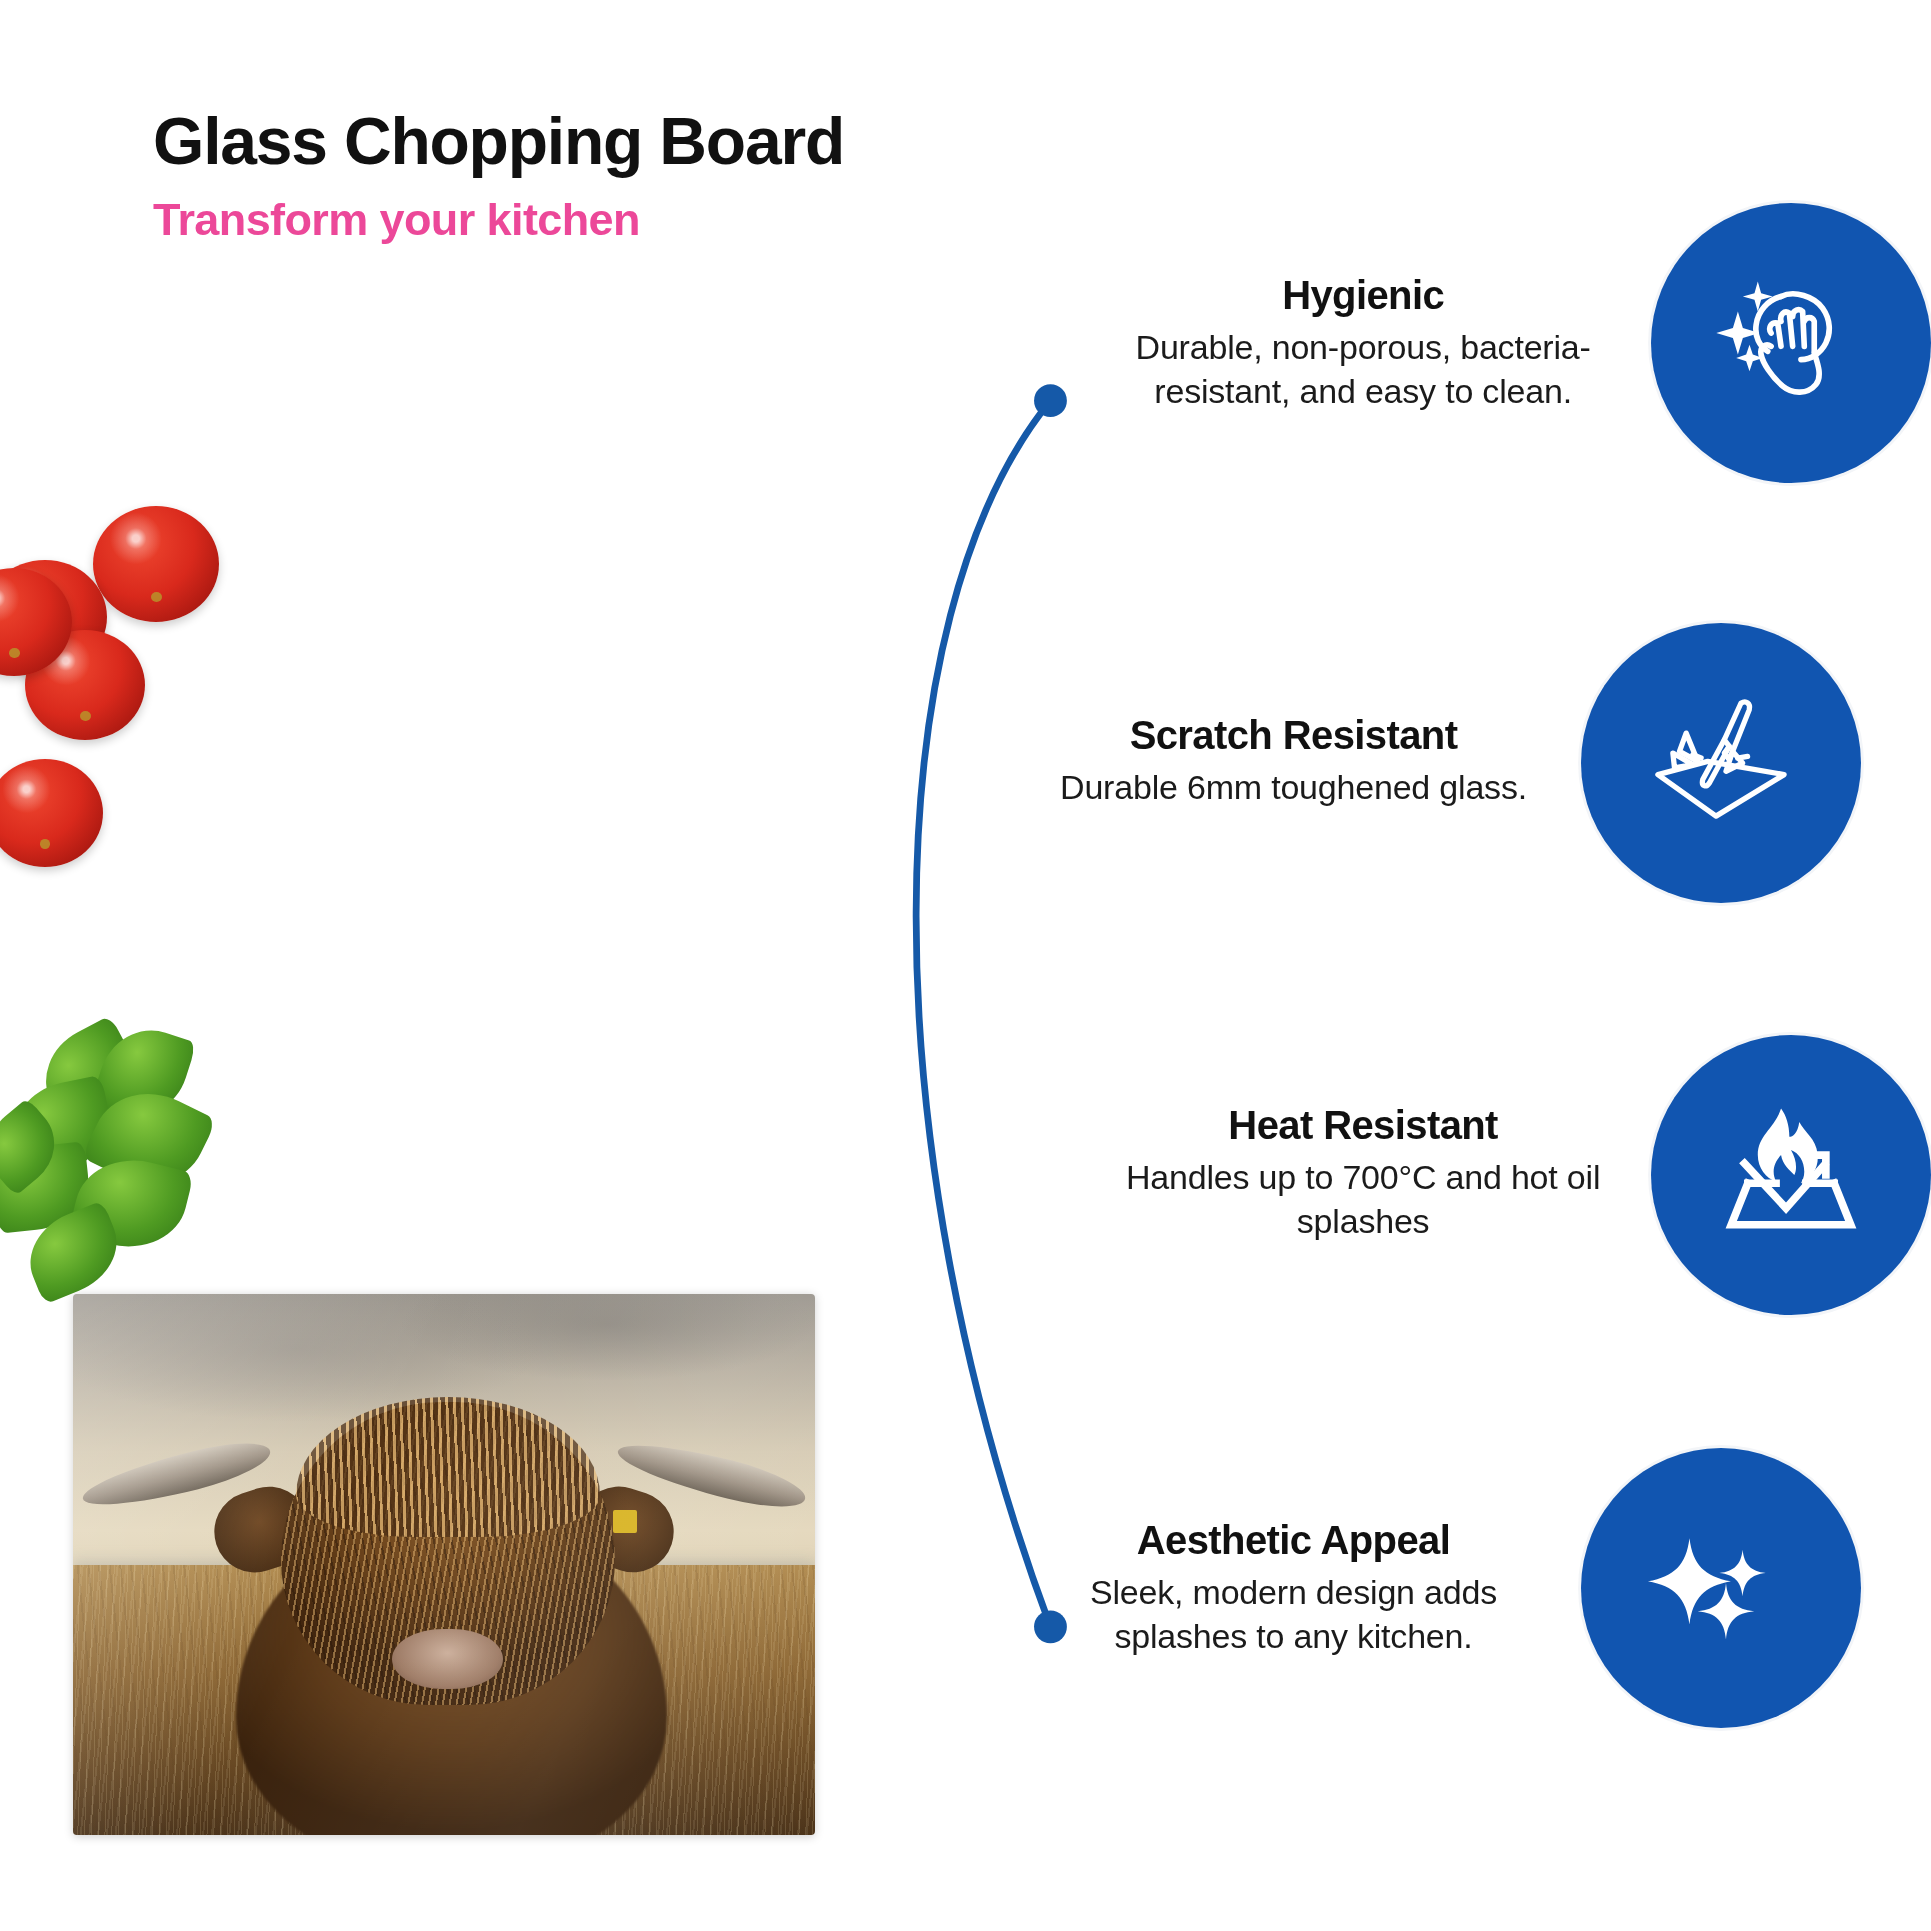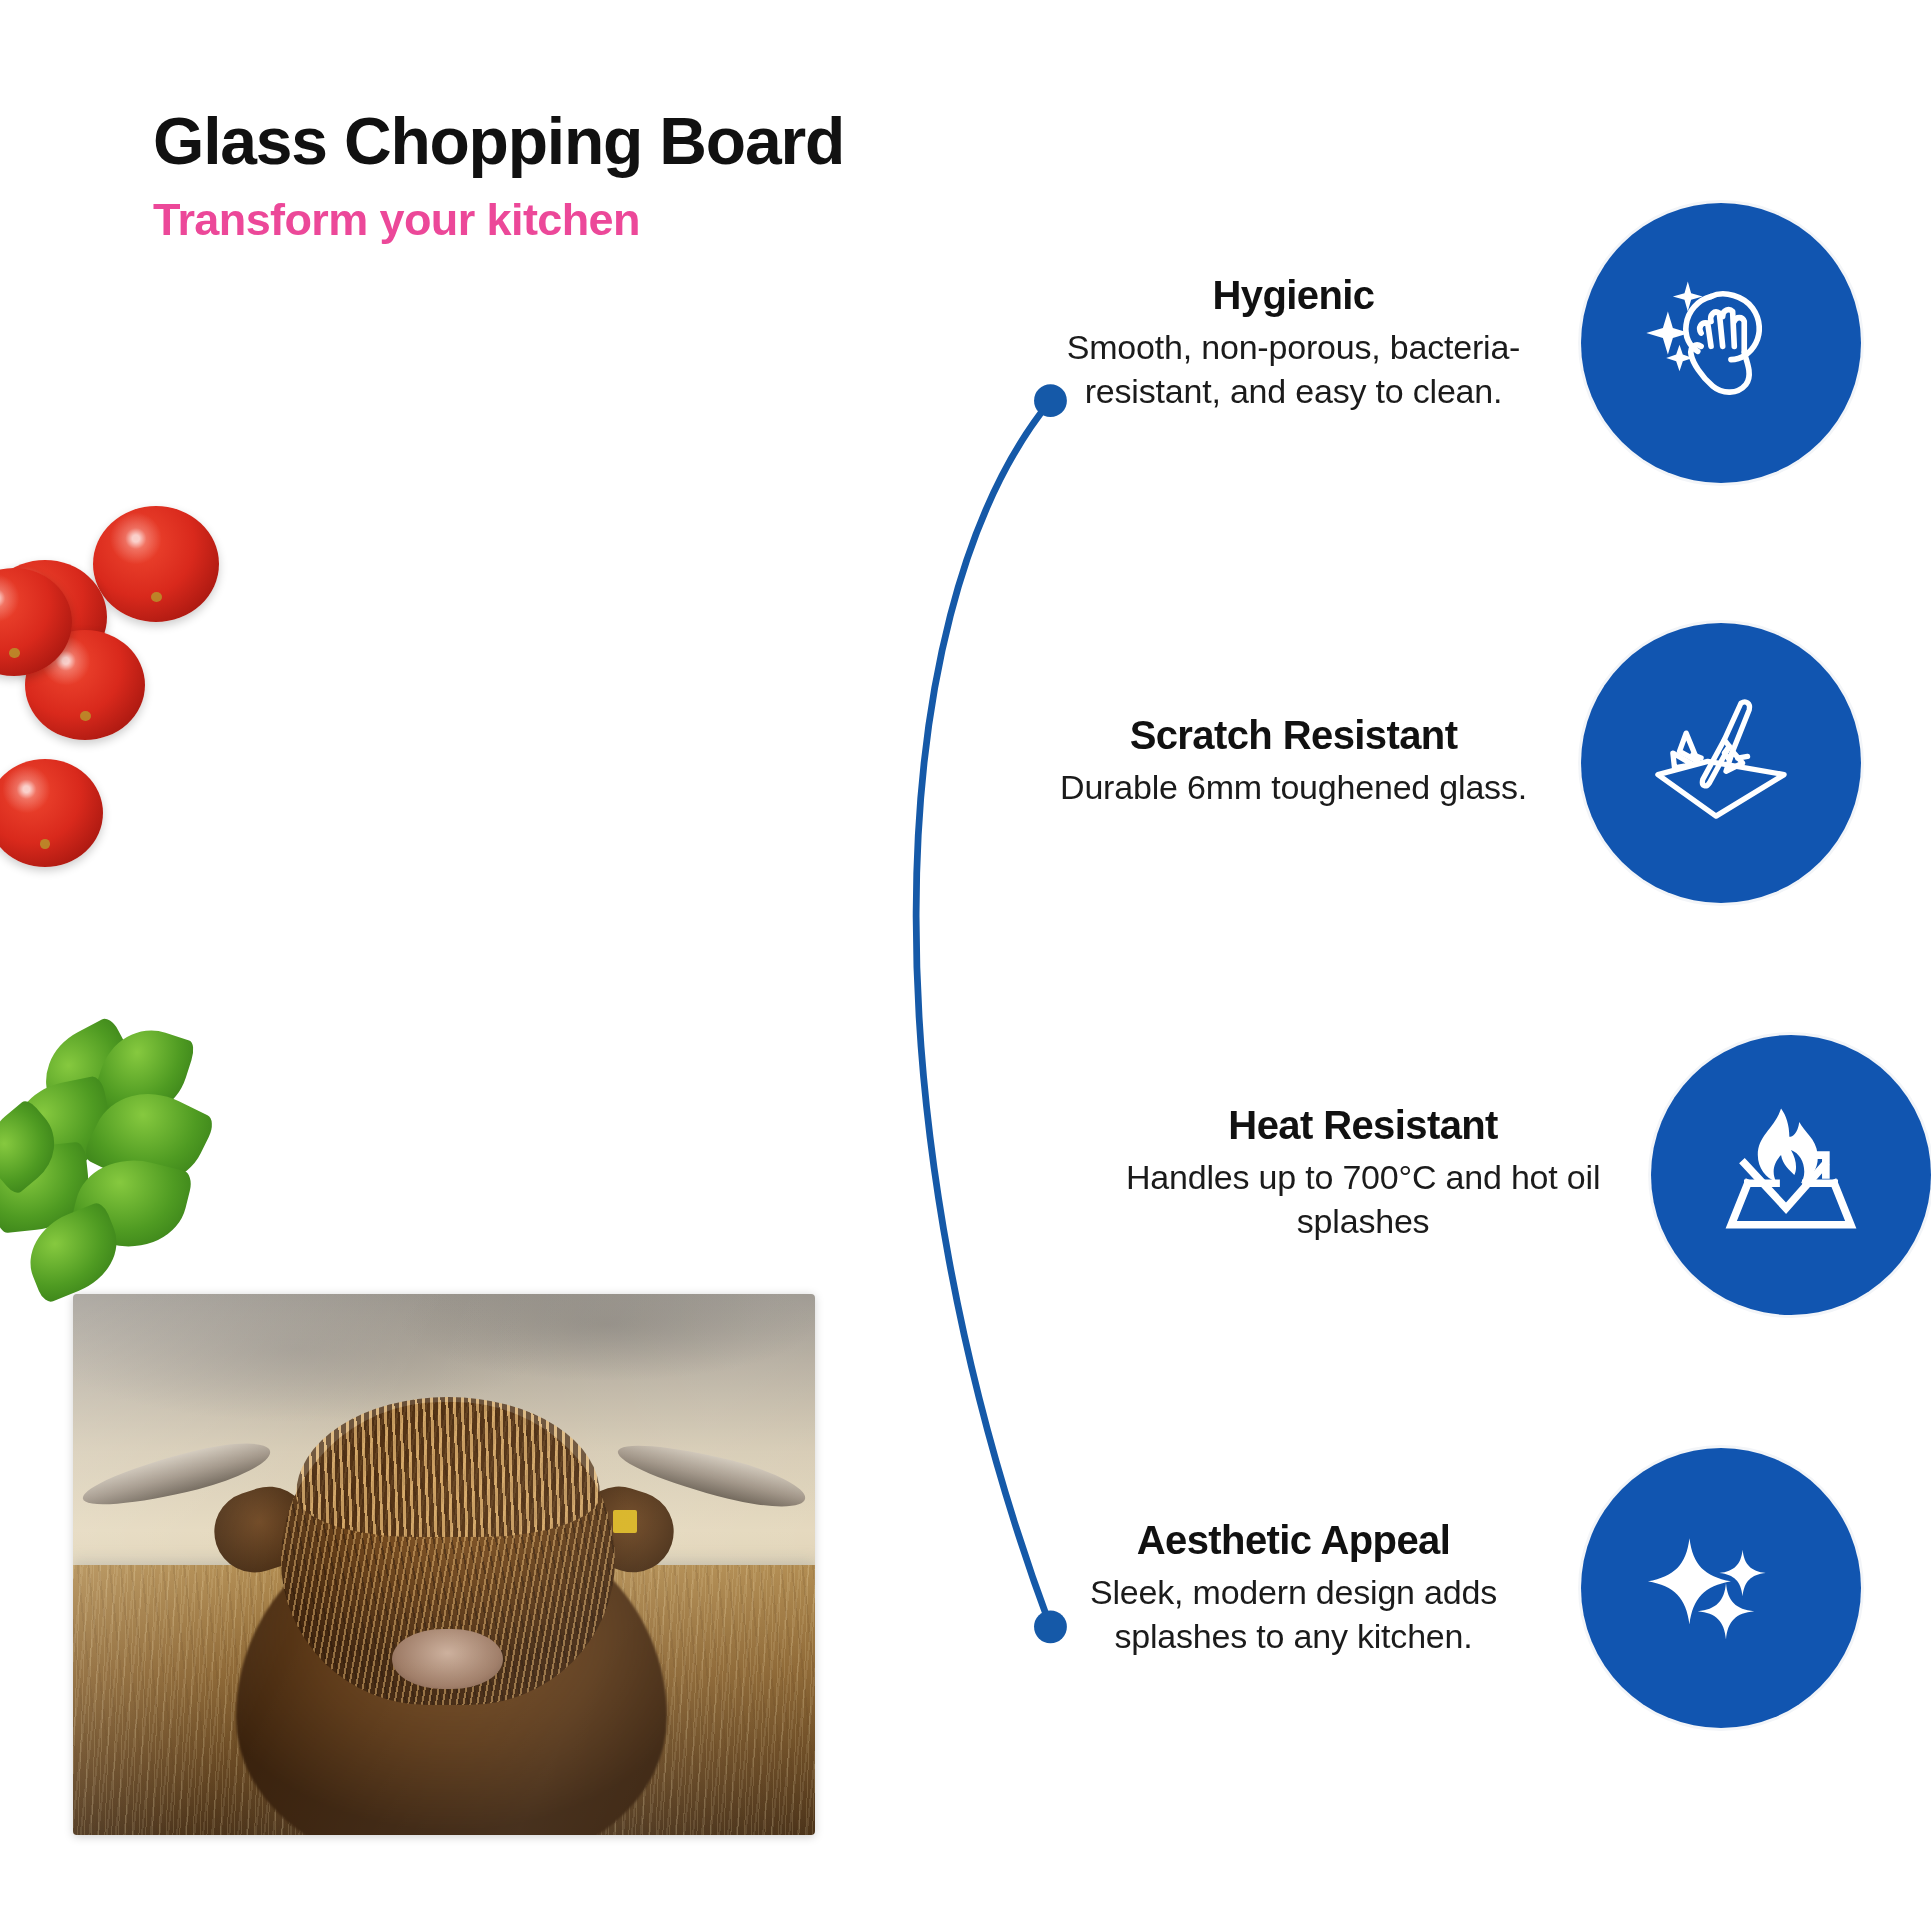--- a/index.html
+++ b/index.html
@@ -154,21 +154,21 @@
   }
   .icon-circle{
     width:280px;height:280px;border-radius:50%;
     background:#1155b0;
     display:flex;align-items:center;justify-content:center;
     flex:0 0 280px;
     box-shadow:0 0 0 2.9px #f3f5f8;
   }
   .icon-circle svg{width:166px;height:166px;display:block;}
 
-  .r1{top:203px;}
+  .r1{top:203px;justify-content:flex-end;}
   .r2{top:623px;}
   .r3{top:1035px;justify-content:flex-end;}
   .r4{top:1448px;}
   .r2 .feature-text,.r3 .feature-text{padding-bottom:3.9px;}
 </style>
 </head>
 <body>
 
 <div class="stage">
 
@@ -221,21 +221,21 @@
     <path d="M 1088 415 C 905 640, 900 1180, 1088 1685" fill="none" stroke="#1559a8" stroke-width="7" stroke-linecap="round"></path>
     <circle cx="1088" cy="415" r="17" fill="#1559a8"></circle>
     <circle cx="1088" cy="1685" r="17" fill="#1559a8"></circle>
   </svg>
 
   <div class="features">
 
     <div class="feature r1">
       <div class="feature-text">
         <div class="f-title">Hygienic</div>
-        <div class="f-desc">Smooth, non-porous, bacteria-resistant, and easy to clean.</div>
+        <div class="f-desc">Durable, non-porous, bacteria-resistant, and easy to clean.</div>
       </div>
       <div class="icon-circle">
         <svg viewBox="0 0 100 100">
           <g fill="none" stroke="#ffffff" stroke-width="3.4" stroke-linecap="round" stroke-linejoin="round">
             <path d="M44 22 C52 18, 64 22, 69 29 C74 36, 74 44, 71 50 C68 56, 62 60, 56 60"></path>
             <path d="M44 22 C36 24, 30 31, 29 39 C28 46, 31 52, 36 55"></path>
             <path d="M38 44 C36 41, 38 37, 42 38 L44 52"></path>
             <path d="M44 37 C43 33, 46 30, 49 32 L51 52"></path>
             <path d="M51 34 C51 30, 55 29, 57 31 L58 52"></path>
             <path d="M58 37 C59 34, 63 34, 64 37 L64 55"></path>

